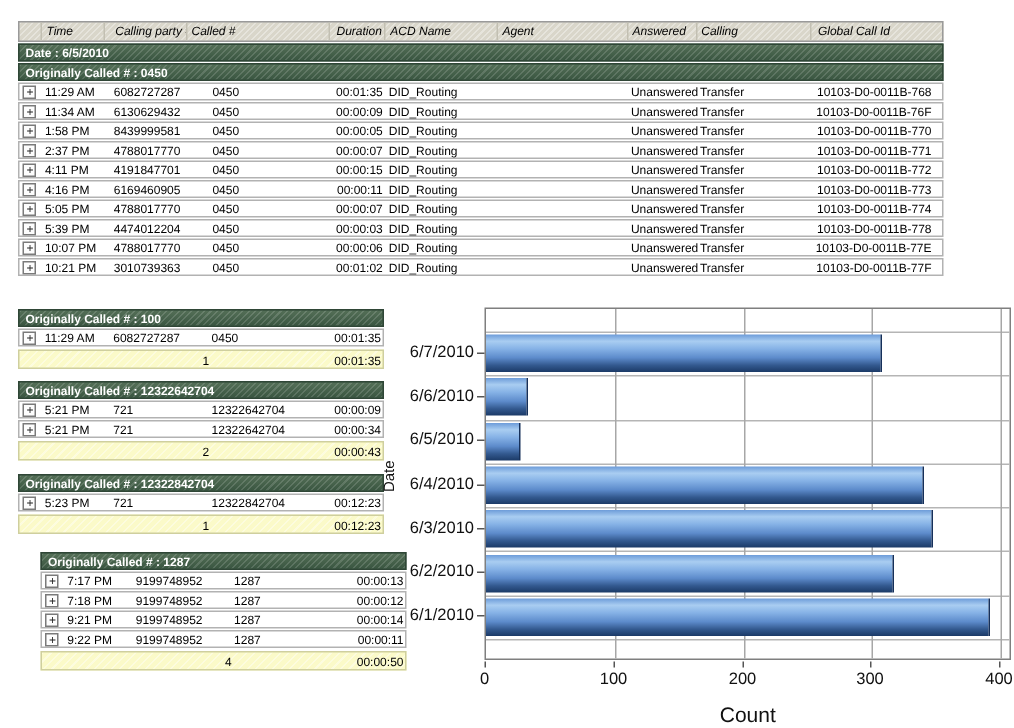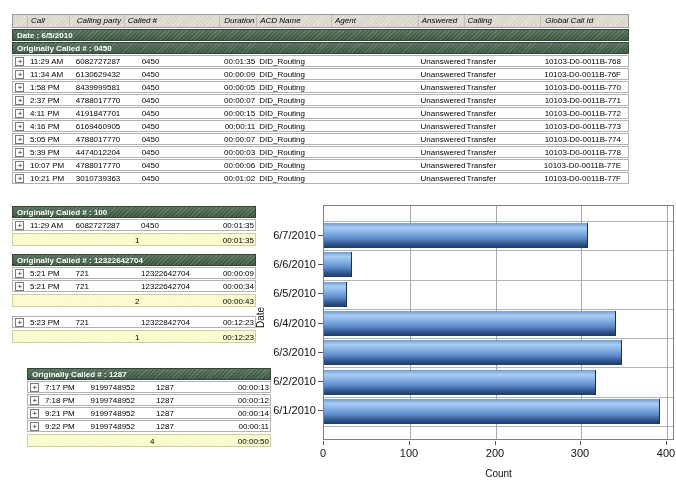--- a/index.html
+++ b/index.html
@@ -52,32 +52,32 @@
   .bar { position:absolute; left:0; height:25px;
     background:linear-gradient(180deg,#6d9cd9 0%,#a9cdf1 18%,#86b2e6 38%,#5d8bcb 62%,#33598f 82%,#1b3a67 100%);
     border-right:1px solid #16305a; }
   .cat-lbl { position:absolute; width:76px; text-align:right; font-size:11px; color:#111;
     transform:translateY(-50%); }
   .cat-tick { position:absolute; width:5px; height:1px; background:#555; }
   .x-tick { position:absolute; width:1px; height:4px; background:#555; top:241px; }
   .x-lbl { position:absolute; top:247px; width:40px; margin-left:-20px; text-align:center;
     font-size:11px; color:#111; }
   #xlabel { position:absolute; left:83px; top:268px; width:351px; text-align:center;
-    font-size:10px; color:#111; }
+    font-size:14px; color:#111; }
   #ylabel { position:absolute; left:-30px; top:112px; width:100px; text-align:center;
     font-size:10px; color:#111; transform:rotate(-90deg); }
 </style>
 </head>
 <body>
 
 <div id="report">
     <div class="tbl" style="top: 14px; width: 617px;">
       <div class="hdr-row">
         <div class="hdr-cell c-exp"></div>
-        <div class="hdr-cell c-time ">Call</div>
+        <div class="hdr-cell c-time ">Time</div>
         <div class="hdr-cell c-calling ">Calling party #</div>
         <div class="hdr-cell c-called h-called">Called #</div>
         <div class="hdr-cell c-dur h-dur">Duration</div>
         <div class="hdr-cell c-acd ">ACD Name</div>
         <div class="hdr-cell c-agent ">Agent</div>
         <div class="hdr-cell c-ans ">Answered</div>
         <div class="hdr-cell c-act ">Calling</div>
         <div class="hdr-cell c-gcid h-gcid">Global Call Id</div>
       </div>
       <div class="grp-bar" style="width: 617px;">Date : 6/5/2010</div>
@@ -264,20 +264,21 @@
       </div>
       <div class="sum-row" style="width: 244px;">
         <div class="cell c-exp"></div>
         <div class="cell c-time"></div>
         <div class="cell c-calling"></div>
         <div class="cell c-count">2</div>
         <div class="cell c-dur">00:00:43</div>
       </div>
     </div>
     <div class="tbl" style="top: 315px; width: 244px;">
+      <div class="grp-bar" style="width: 244px;">Originally Called # : 12322842704</div>
       <div class="data-row" style="width: 244px;">
         <div class="cell expand-cell c-exp">
           <div class="expand-btn">+</div>
         </div>
         <div class="cell c-time">5:23 PM</div>
         <div class="cell c-calling">721</div>
         <div class="cell c-called">12322842704</div>
         <div class="cell c-dur">00:12:23</div>
       </div>
       <div class="sum-row" style="width: 244px;">

